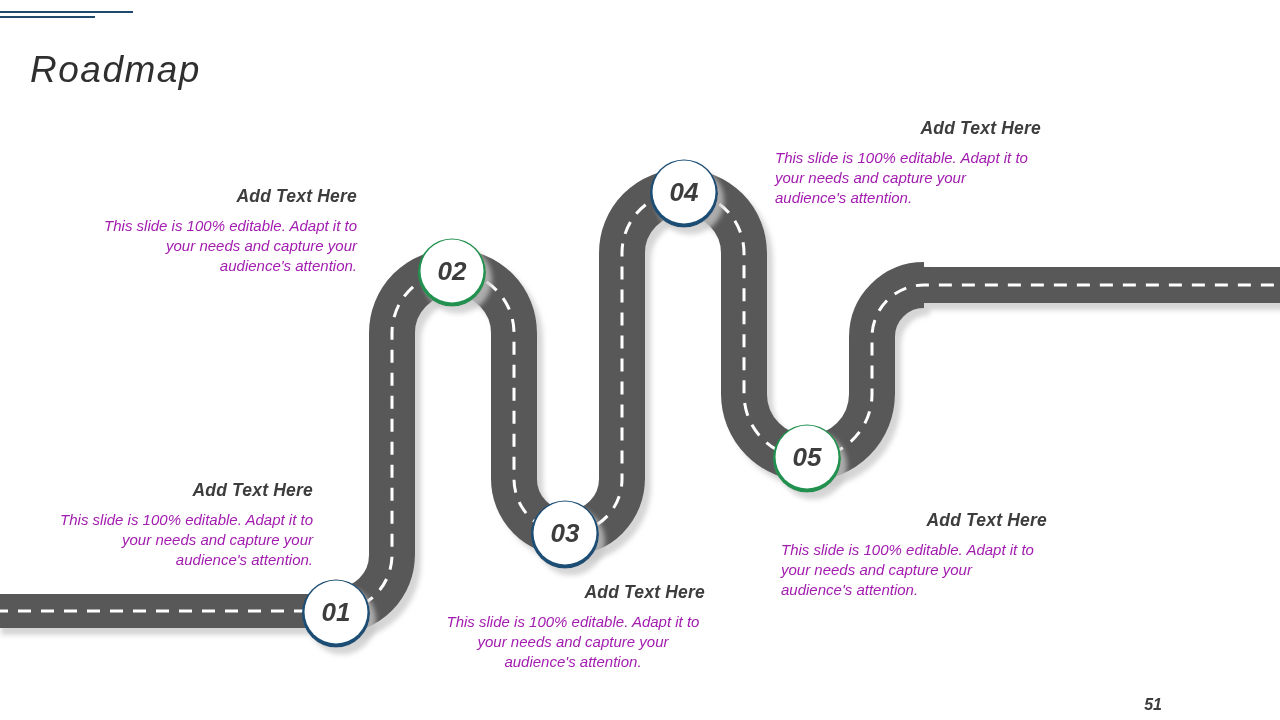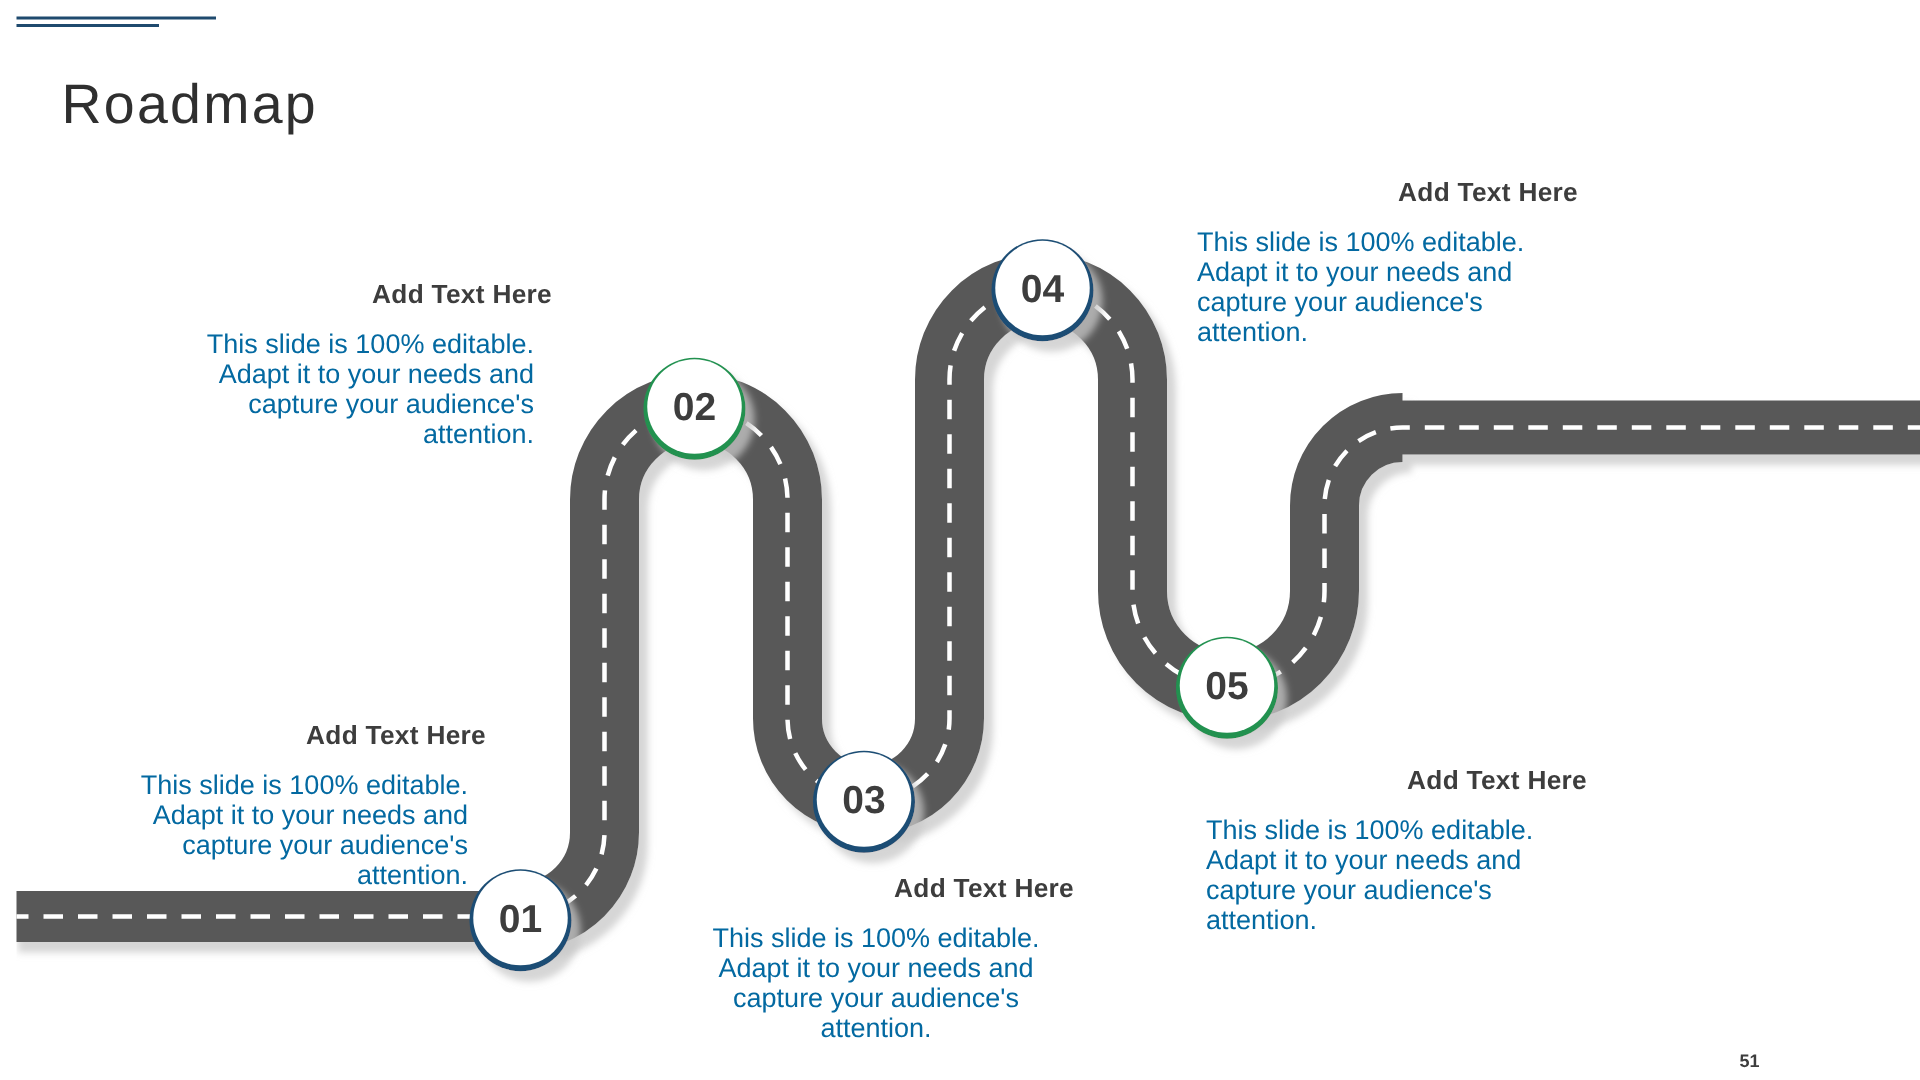--- a/index.html
+++ b/index.html
@@ -2,21 +2,21 @@
 <html><head>
 <meta charset="utf-8">
 <style>
   html,body{margin:0;padding:0;}
   body{
     width:1280px;height:720px;
     background:#ffffff;
     font-family:"Liberation Sans", sans-serif;
     overflow:hidden;position:relative;
   }
-  .stage{position:absolute;left:11px;top:0;width:1176px;height:720px;}
+  .stage{position:absolute;left:0;top:0;width:1176px;height:720px;font-style:italic;}
   .accent-line{position:absolute;height:2px;left:0;}
   #accent-line-1{top:11px;width:133px;}
   #accent-line-2{top:16px;width:95px;}
   .slide-title{
     position:absolute;left:30px;top:24px;
     font-size:37px;font-weight:400;letter-spacing:1.5px;
     color:#2f2f2f;
   }
   svg.road-svg{position:absolute;left:0;top:0;}
   .road-stroke{fill:none;stroke-linecap:butt;}
@@ -27,35 +27,35 @@
     text-anchor:middle;
   }
   .tb{position:absolute;}
   .tb h3{
     margin:0 0 9px 0;
     font-size:17.5px;font-weight:bold;letter-spacing:.2px;
     color:#3d3d3d;
     text-align:right;
   }
   .tb p{
-    margin:12px;
-    font-size:18px;line-height:20px;
-    color:#0369a1;
+    margin:0;
+    font-size:15px;line-height:20px;
+    color:#a21caf;
   }
   .align-right{text-align:right;}
   .align-center{text-align:center;}
   .align-left{text-align:left;}
   #tb1{left:53px;top:480px;width:260px;}
   #tb2{left:97px;top:186px;width:260px;}
   #tb3{left:441px;top:582px;width:264px;}
   #tb4{left:775px;top:118px;width:266px;}
   #tb5{left:781px;top:510px;width:266px;}
   .page-number{
     position:absolute;right:14px;bottom:6px;
-    font-size:12px;font-weight:bold;color:#3d3d3d;
+    font-size:16px;font-weight:bold;color:#3d3d3d;
   }
 </style>
 </head>
 <body>
 
 <div class="stage">
 
   <div id="accent-line-1" class="accent-line" style="background-color: rgb(31, 74, 110);"></div>
   <div id="accent-line-2" class="accent-line" style="background-color: rgb(31, 74, 110);"></div>
 

